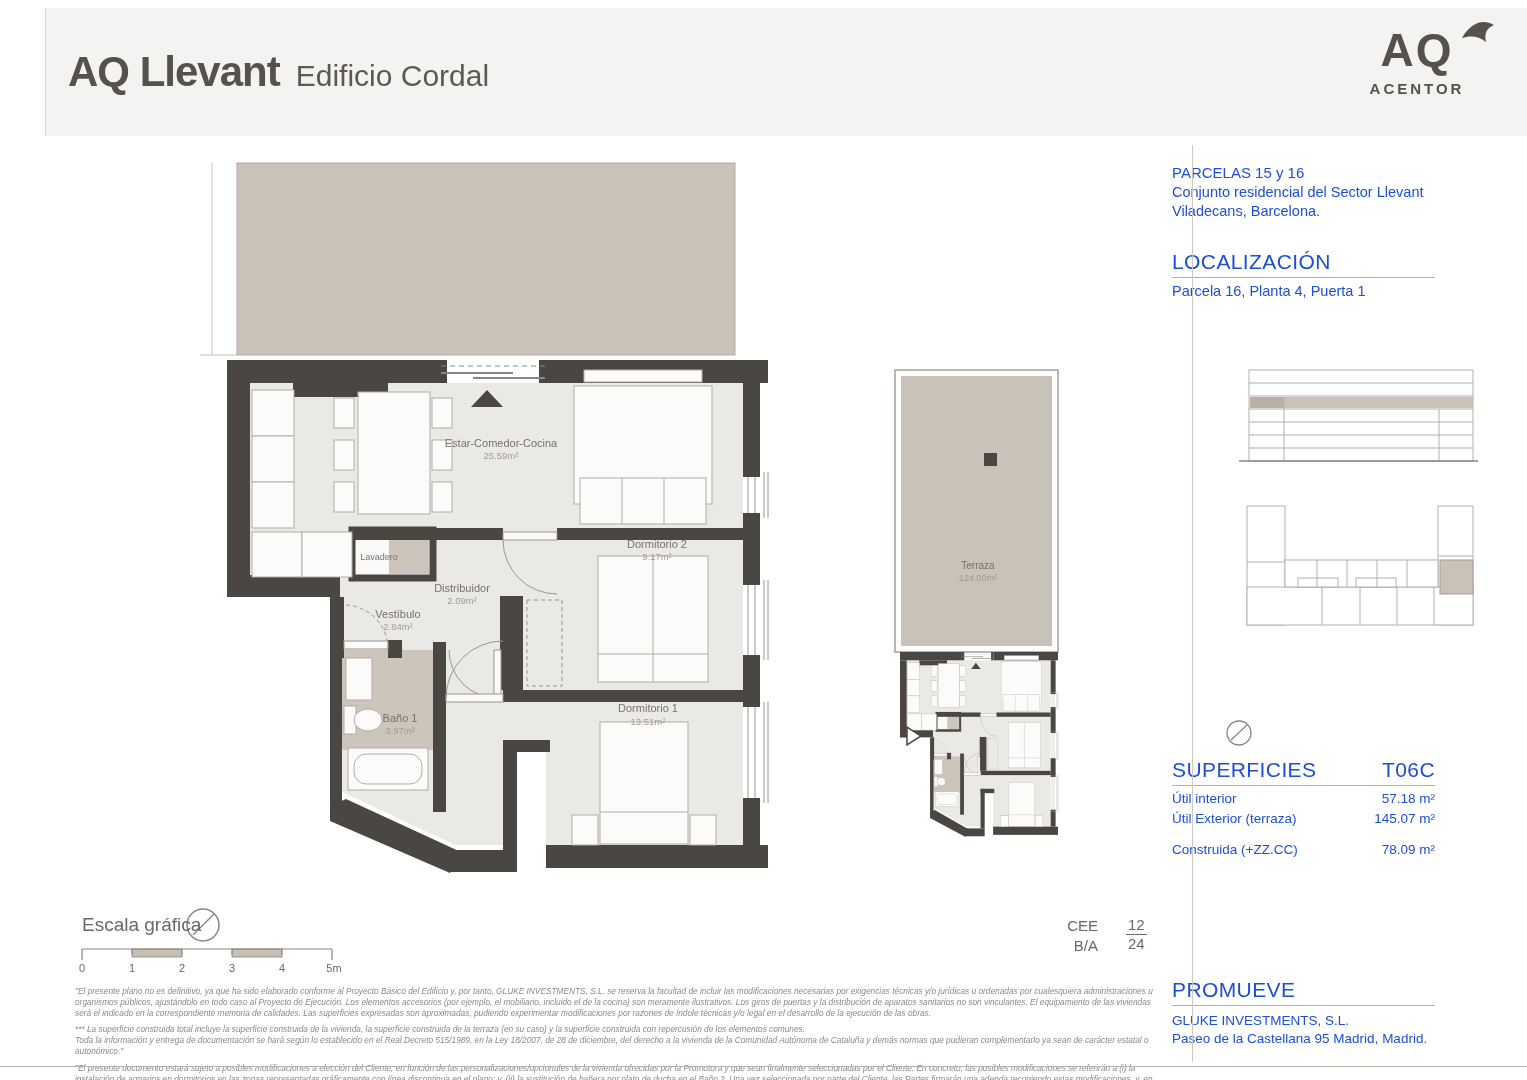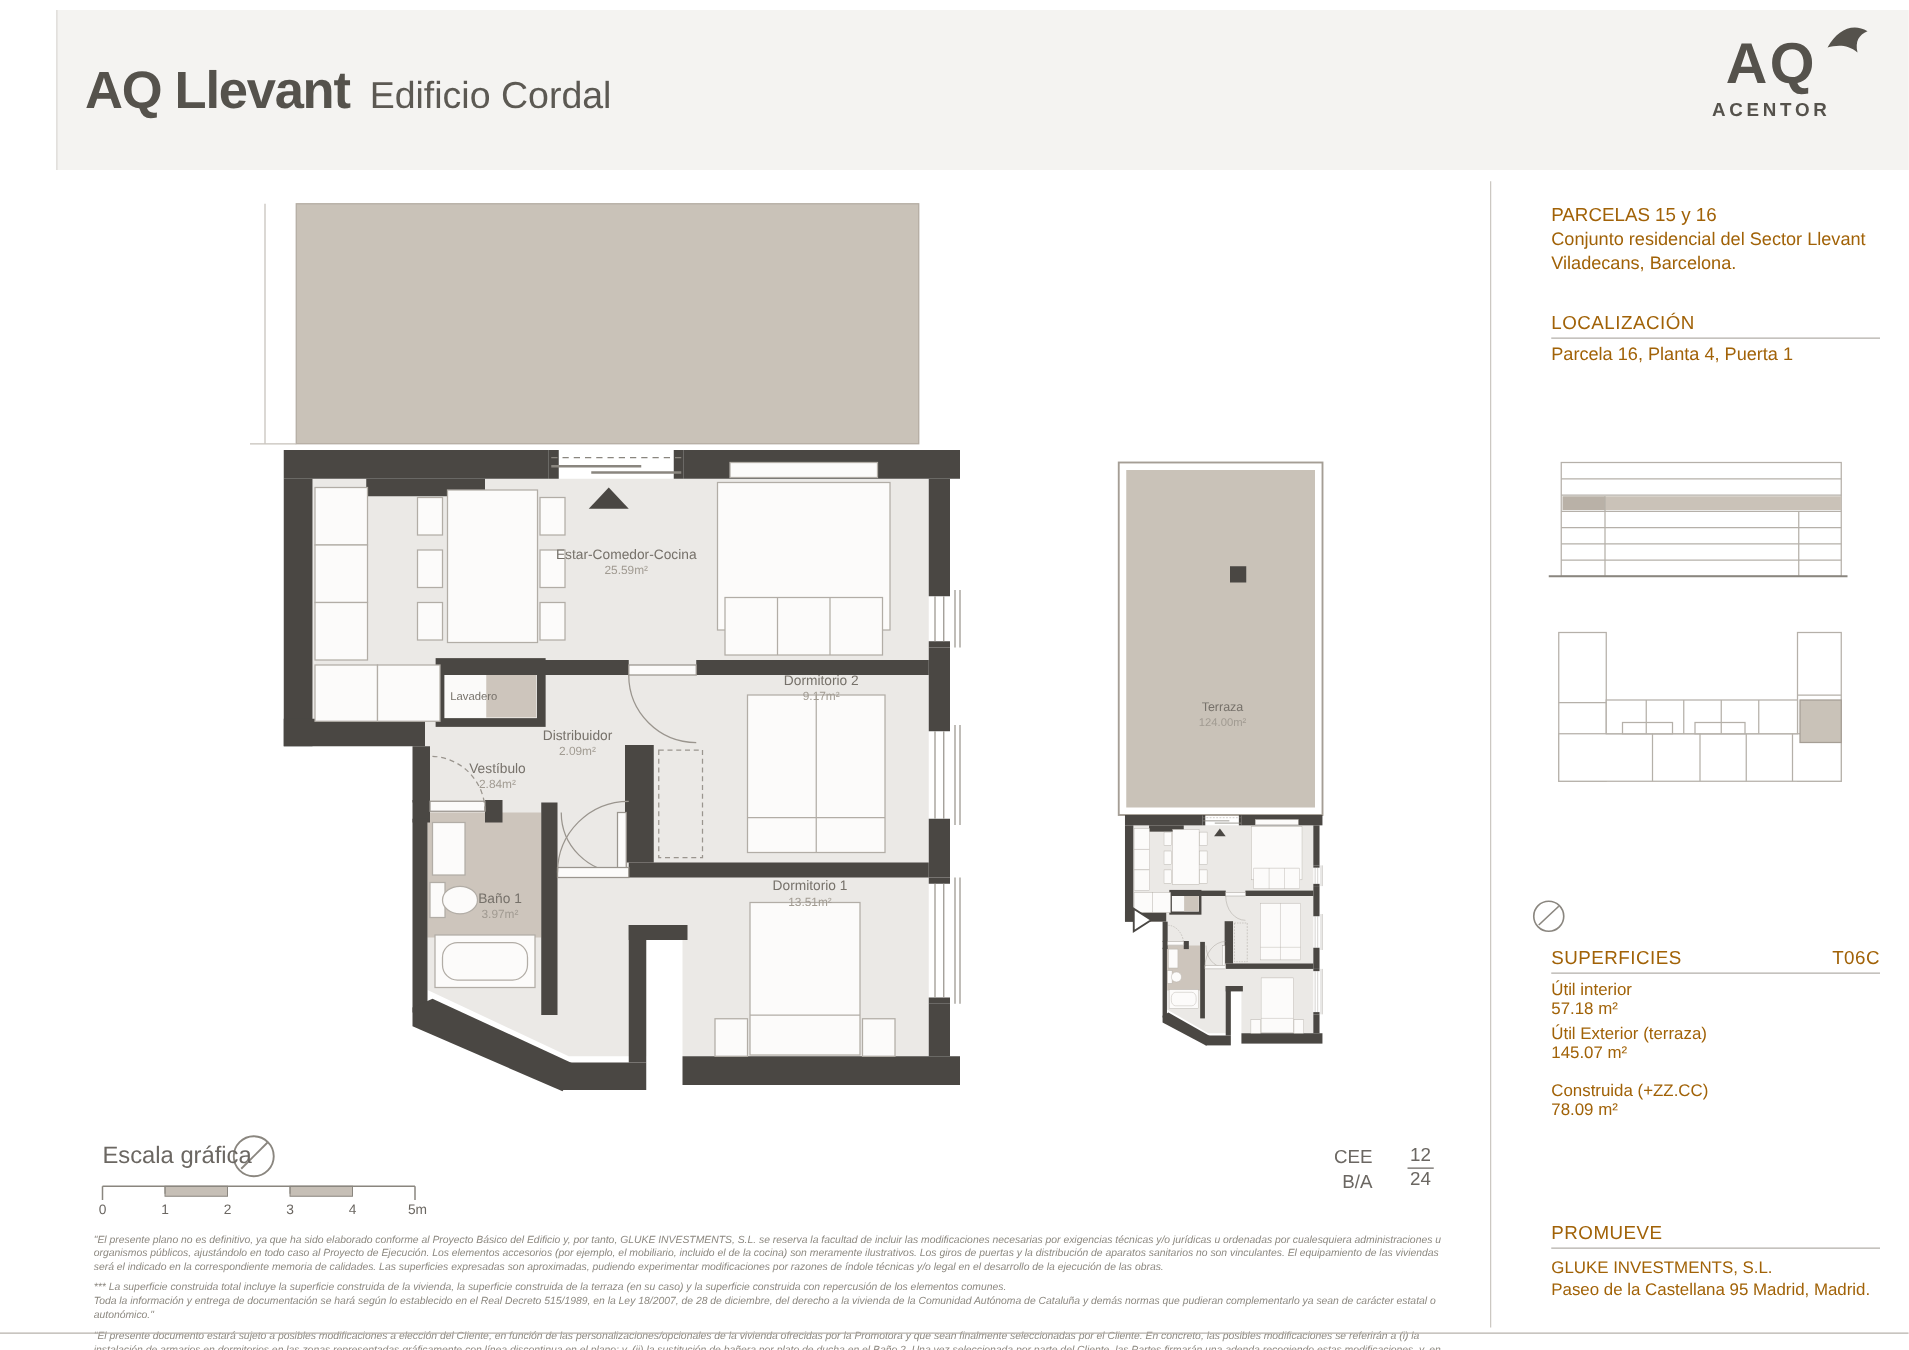--- a/index.html
+++ b/index.html
@@ -9,29 +9,29 @@
   
   #header-band{left:45px;top:8px;width:1482px;height:128px;background:#f4f3f1;border-left:1px solid #dcd9d5;}
   #title-row{left:68px;top:48px;display:flex;align-items:baseline;gap:16px;color:#55524c;}
   #title-row .t1{font-size:42px;font-weight:bold;letter-spacing:-1px;}
   #title-row .t2{font-size:30px;font-weight:400;color:#5c5953;}
   #logo{left:1352px;top:24px;width:130px;text-align:center;color:#55524c;}
   #logo .mono{font-size:46px;font-weight:bold;letter-spacing:2px;line-height:52px;}
   #logo .brand{font-size:15px;font-weight:bold;letter-spacing:3px;margin-top:4px;}
   #logo svg{position:absolute;right:-22px;top:-8px;}
   
-  .sb{left:1241px;width:263px;color:#a16207;}
+  .sb{left:1172px;width:263px;color:#1d4ed8;}
   #sb-project{top:163px;font-size:14.5px;line-height:19px;}
   #sb-project .h{font-size:15px;margin-bottom:1px;}
-  .sb-head{font-size:15px;letter-spacing:.4px;border-bottom:1px solid #b3afa9;padding-bottom:3px;
+  .sb-head{font-size:21px;letter-spacing:.4px;border-bottom:1px solid #b3afa9;padding-bottom:3px;
     display:flex;justify-content:space-between;align-items:baseline;}
   #sb-loc{top:250px;}
   #sb-loc .v{font-size:14.5px;margin-top:5px;}
   #sb-surf{top:758px;}
-  .srow{display:flex;justify-content:space-between;font-size:13.5px;margin-top:5px;flex-direction:column;}
+  .srow{display:flex;justify-content:space-between;font-size:13.5px;margin-top:5px;}
   .srow.gap{margin-top:16px;}
   #sb-prom{top:978px;}
   #sb-prom .v{font-size:13.5px;line-height:18px;margin-top:6px;}
   
   #scale-label{left:82px;top:914px;font-size:19px;color:#6b6762;}
   .tick{width:34px;margin-left:-17px;text-align:center;font-size:11px;color:#6b6762;top:962px;}
   #energy{left:1046px;top:916px;display:flex;color:#6b6762;font-size:15px;}
   #energy .l{text-align:right;width:52px;line-height:20px;}
   #energy .f{margin-left:28px;text-align:center;line-height:18px;}
   #energy .f .num{border-bottom:1.5px solid #6b6762;padding:0 2px;}

